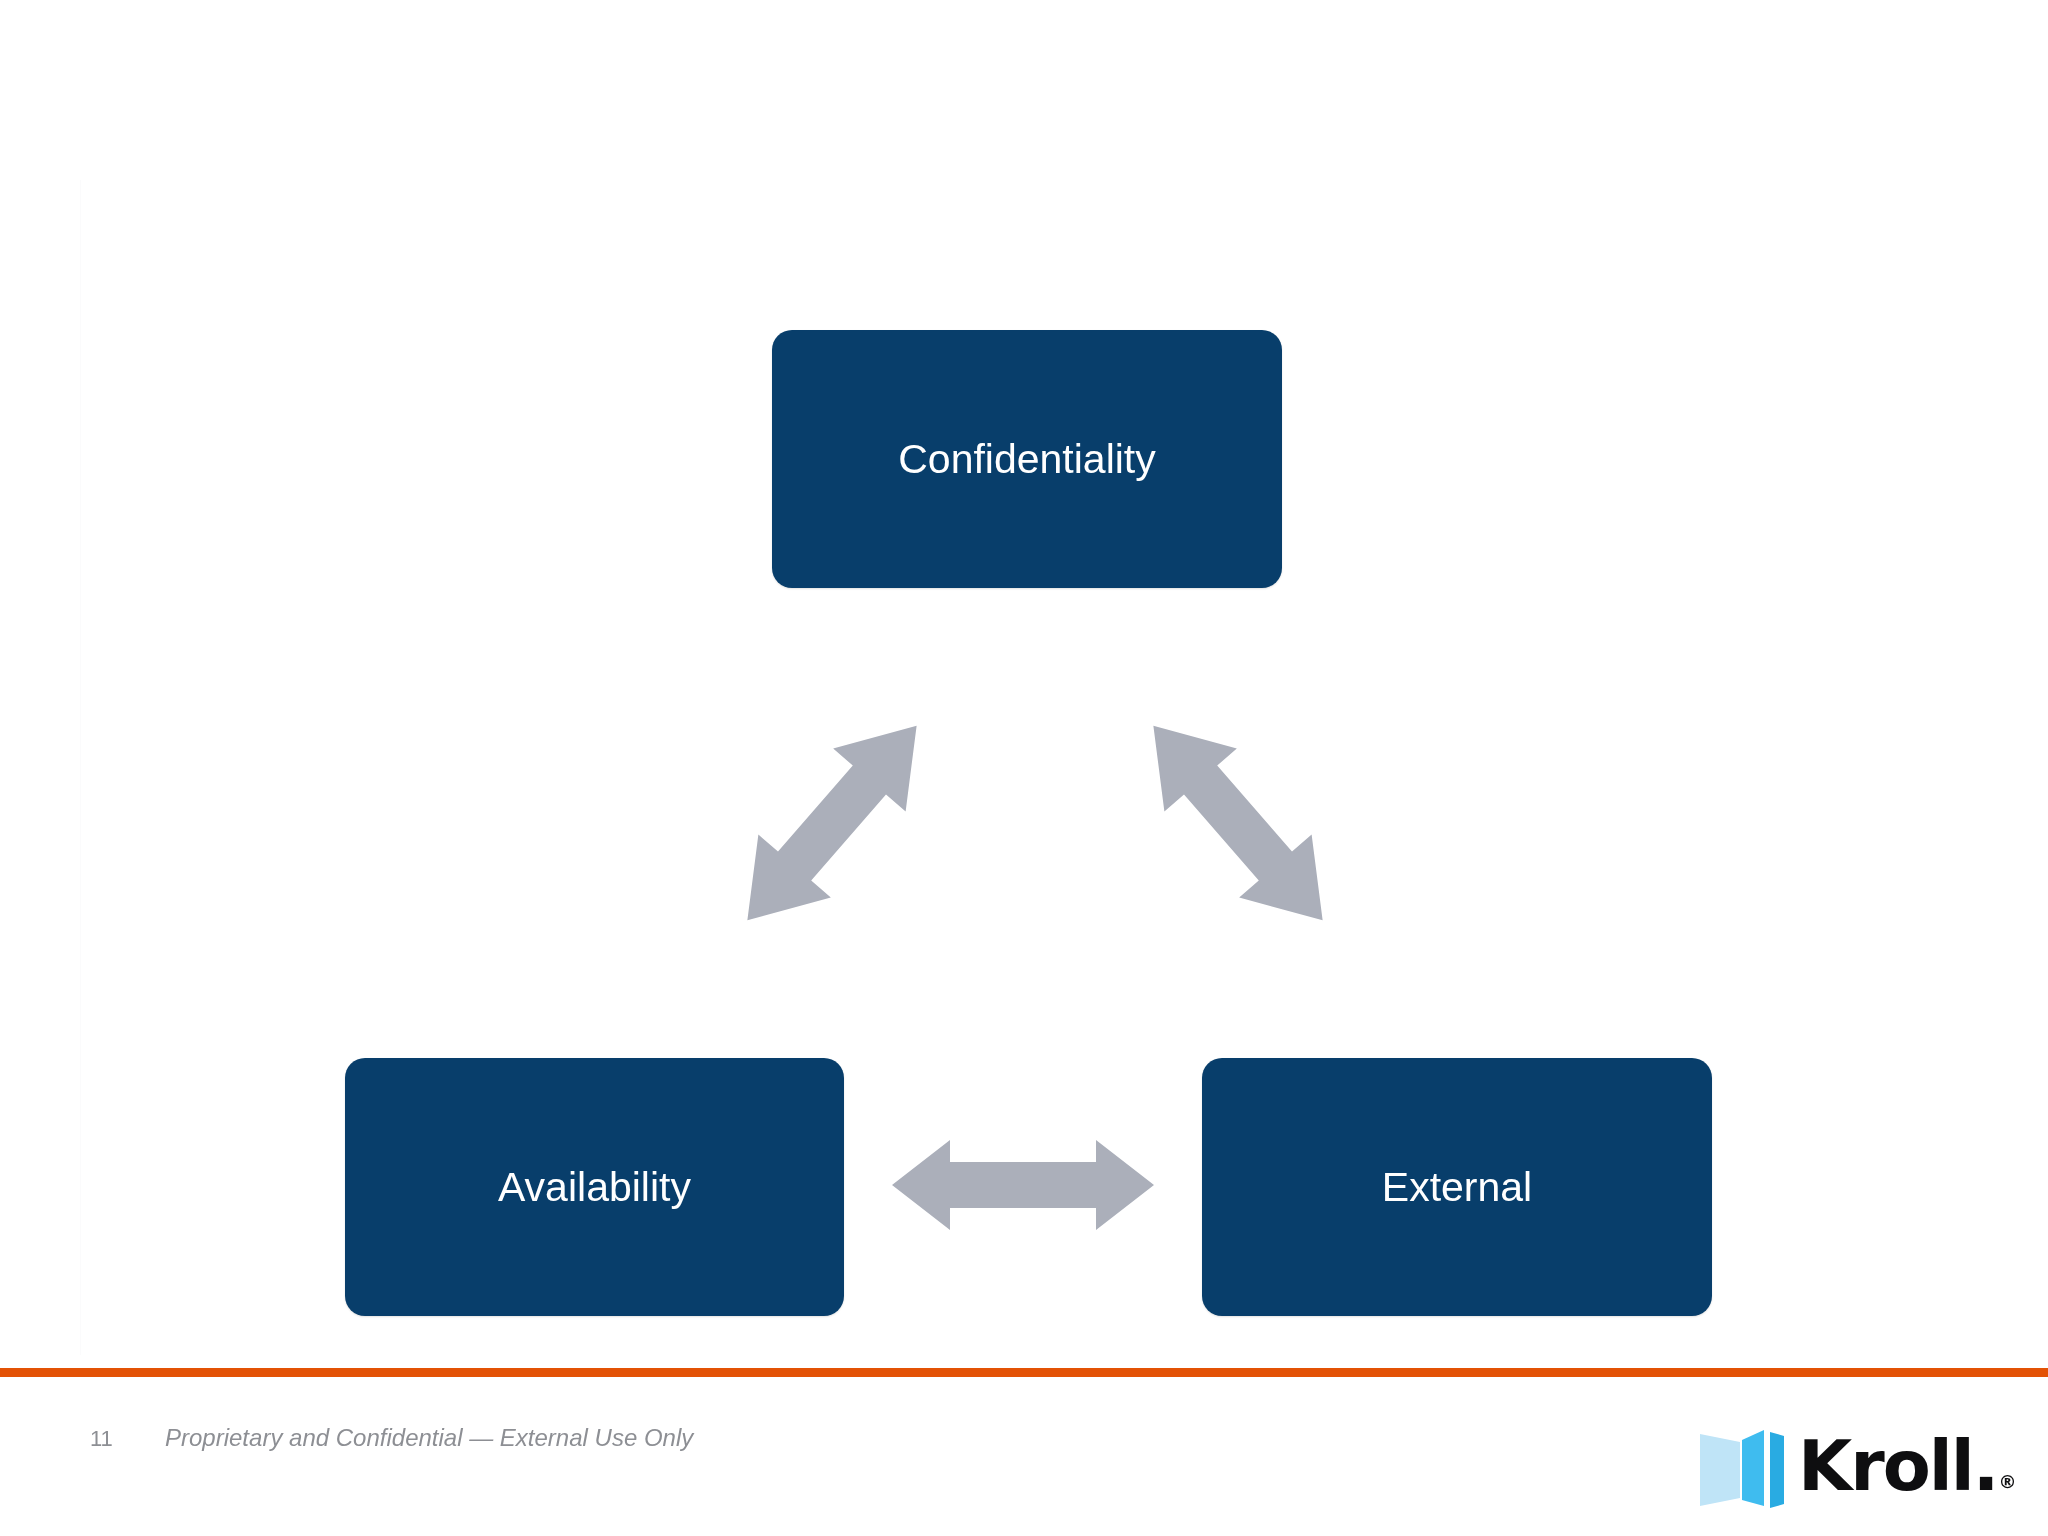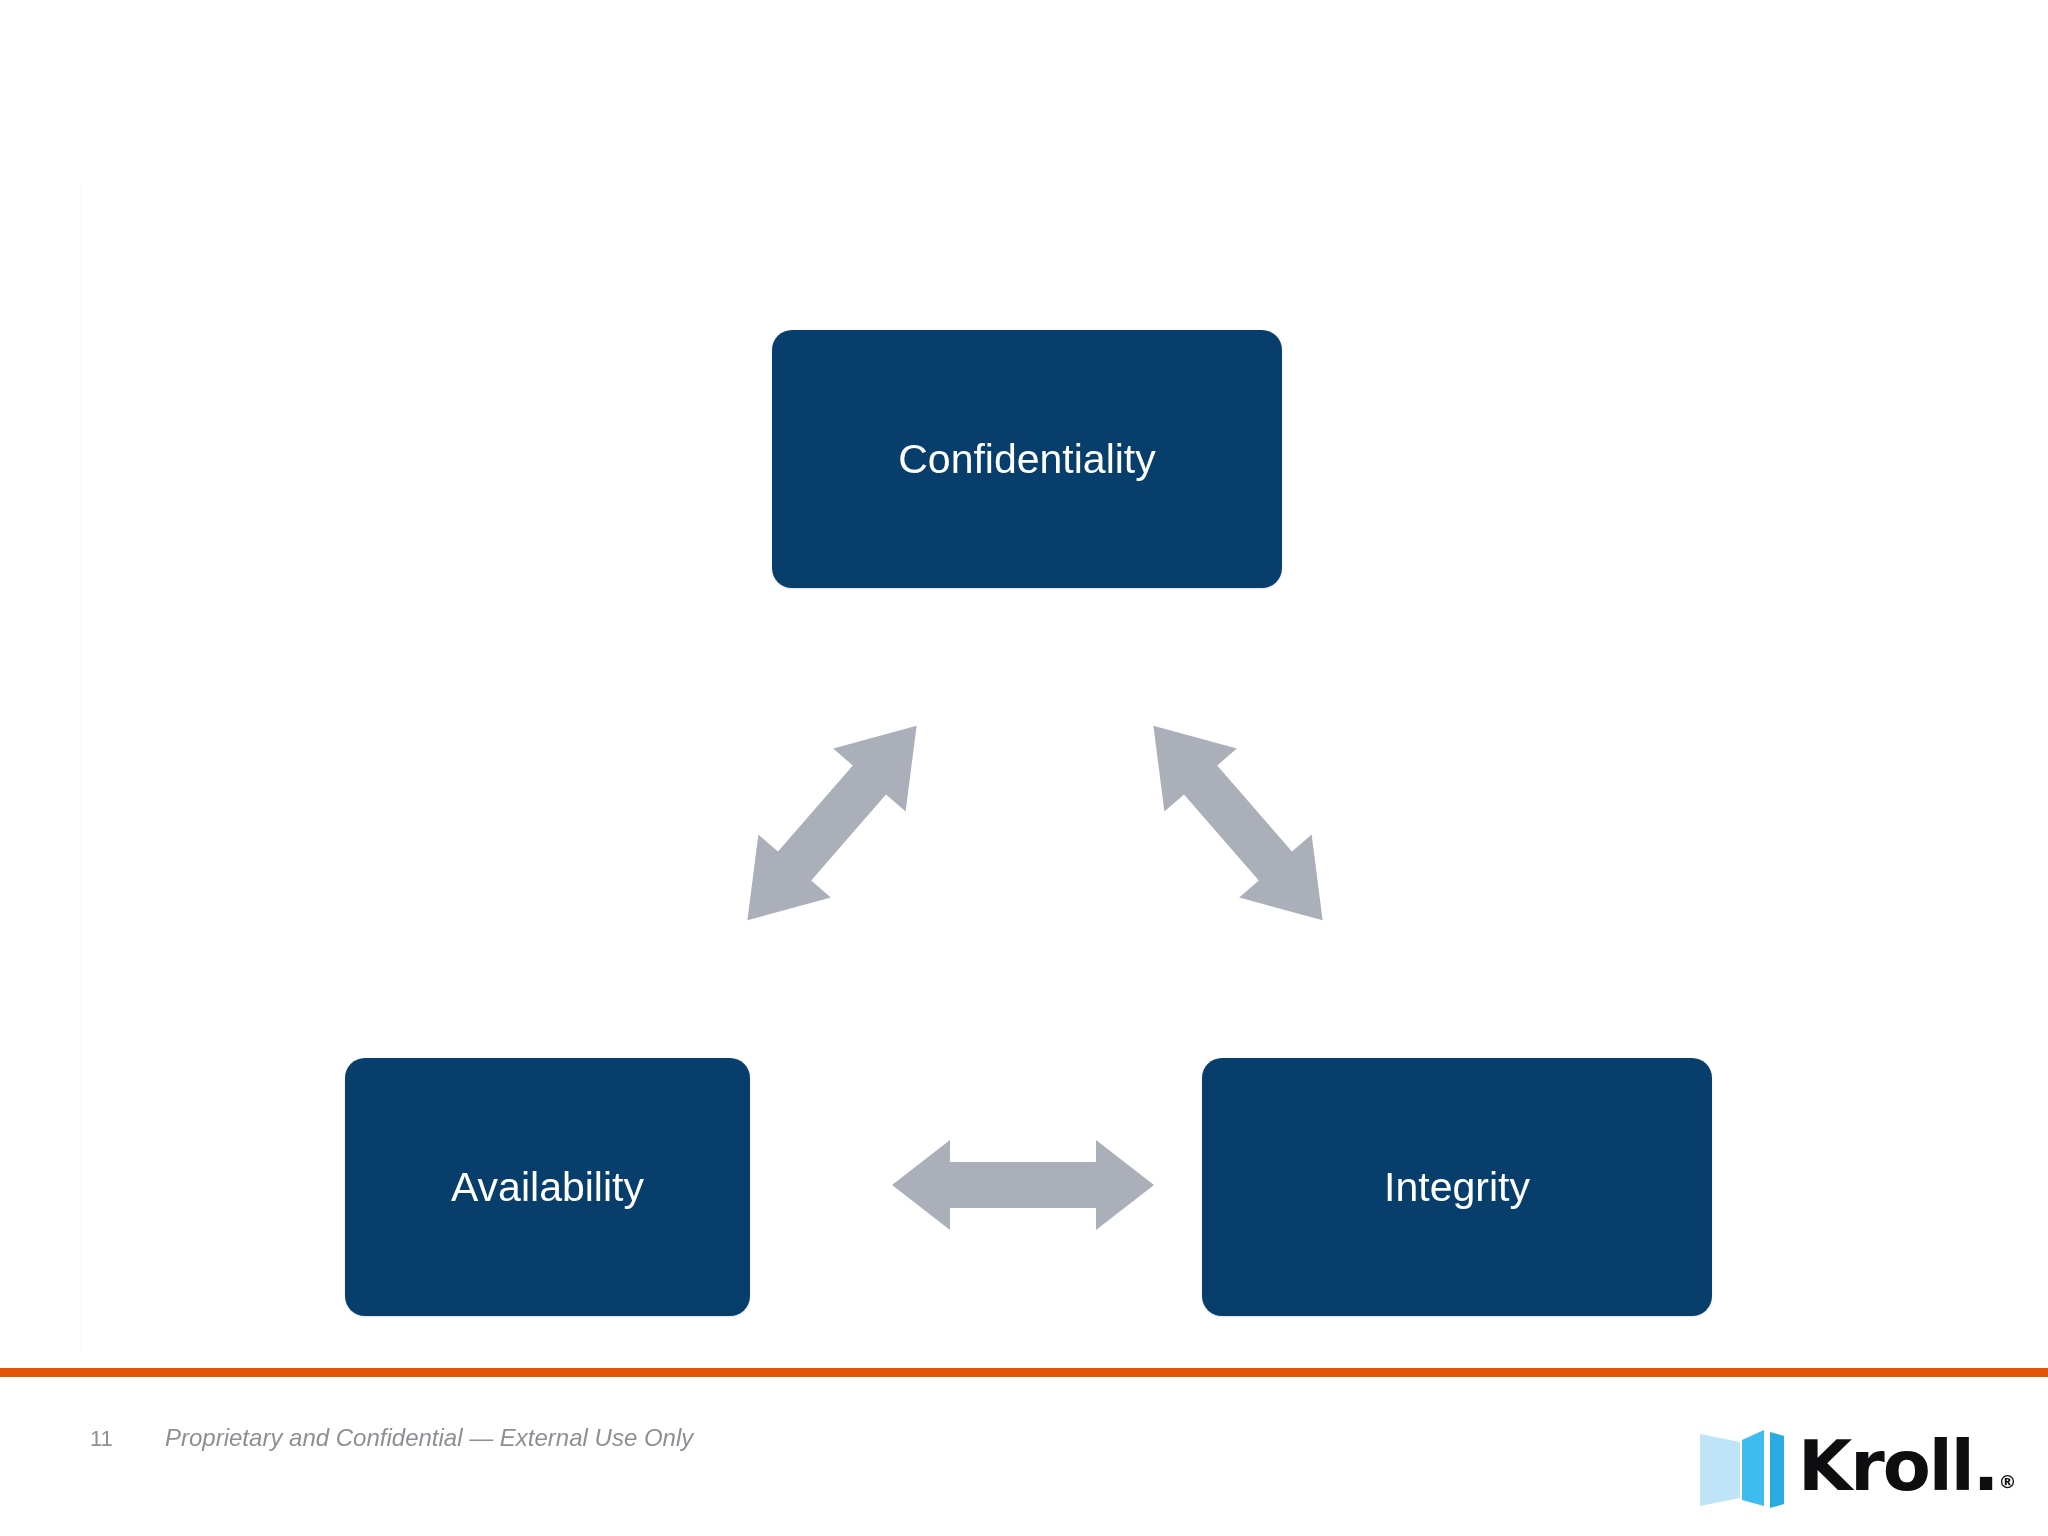--- a/index.html
+++ b/index.html
@@ -64,21 +64,21 @@
 
   #box-confidentiality {
     left: 772px;
     top: 330px;
     width: 510px;
     height: 258px;
   }
   #box-availability {
     left: 345px;
     top: 1058px;
-    width: 405px;
+    width: 499px;
     height: 258px;
   }
   #box-integrity {
     left: 1202px;
     top: 1058px;
     width: 510px;
     height: 258px;
   }
 
   
@@ -175,21 +175,21 @@
 
   <div class="concept-box" id="box-confidentiality">
     <span class="concept-label">Confidentiality</span>
   </div>
 
   <div class="concept-box" id="box-availability">
     <span class="concept-label">Availability</span>
   </div>
 
   <div class="concept-box" id="box-integrity">
-    <span class="concept-label">Integrity</span>
+    <span class="concept-label">External</span>
   </div>
 
   <div class="arrow" id="arrow-conf-avail">
     <svg viewBox="0 0 240 270" width="240" height="270" aria-hidden="true">
       <g transform="rotate(41 120 135)">
         <polygon points="120,6 168,78 142,78 142,192 168,192 120,264 72,192 98,192 98,78 72,78" fill="#ABAFBA"></polygon>
       </g>
     </svg>
   </div>
 

